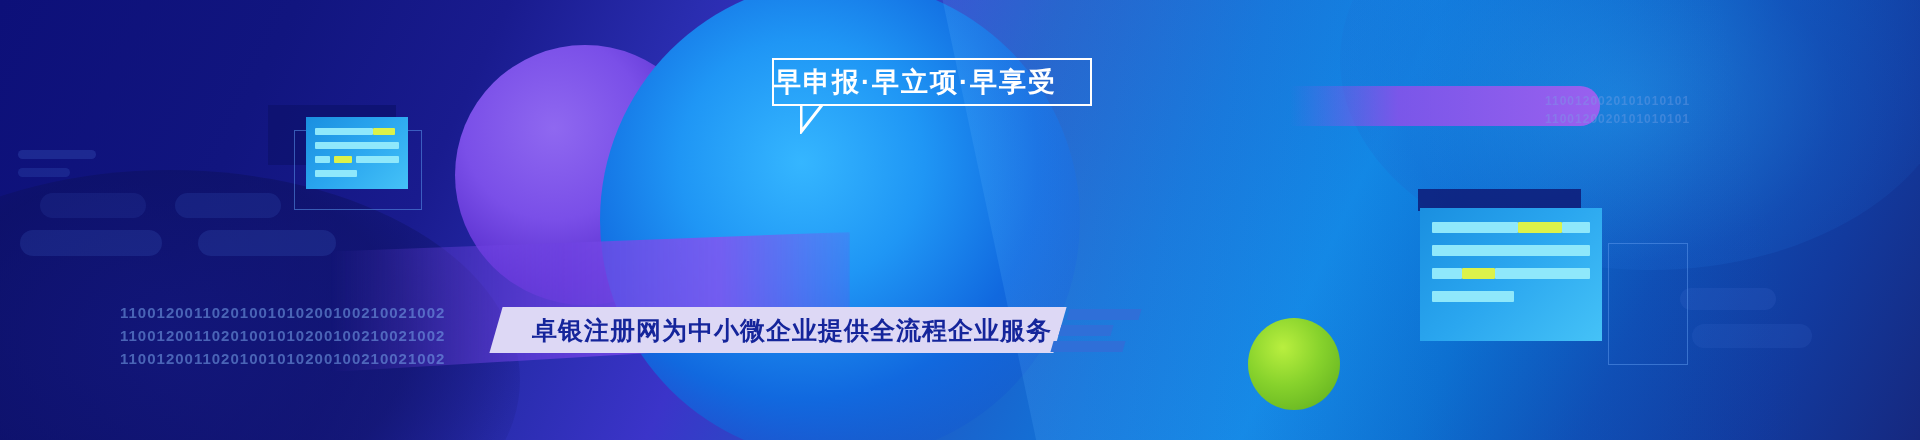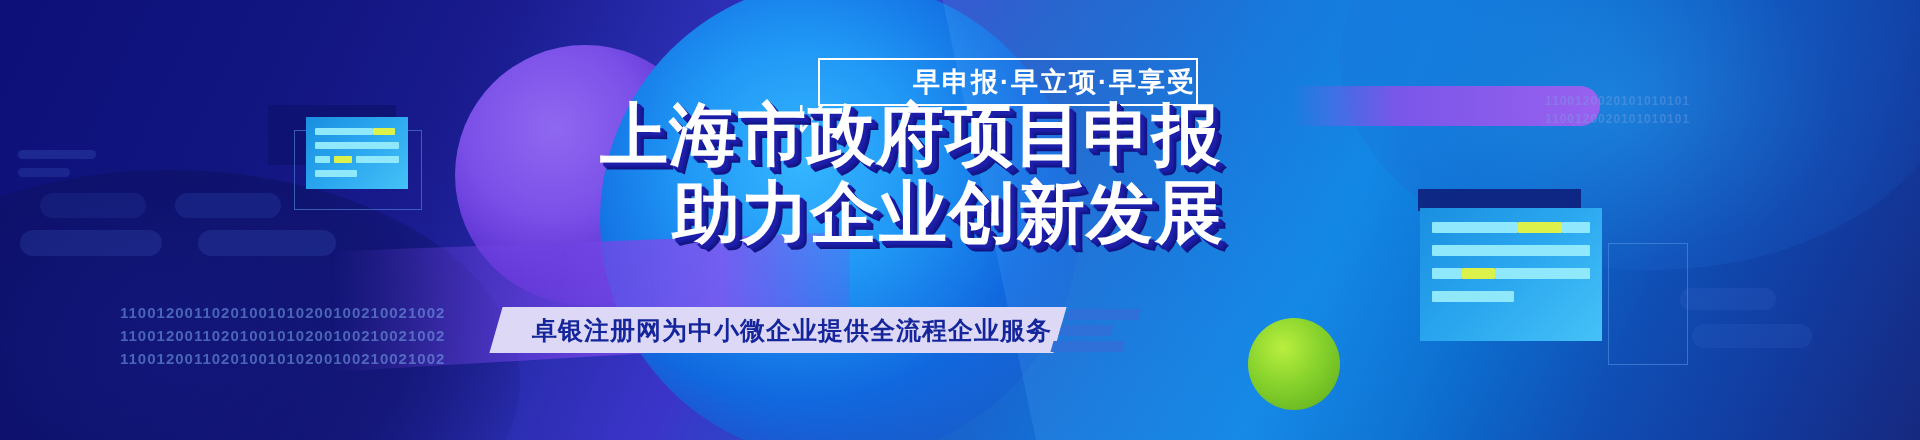--- a/index.html
+++ b/index.html
@@ -126,23 +126,23 @@
   #doc-left-body .doc-row{height:7px;margin-bottom:7px;}
   #doc-left-body .doc-seg{height:7px;}
 
   
   #doc-right-shadow{left:1418px;top:189px;width:163px;height:22px;}
   #doc-right-outline{left:1608px;top:243px;width:80px;height:122px;}
   #doc-right-body{left:1420px;top:208px;width:182px;height:133px;}
 
   
   #speech-bubble{
-    position:absolute;left:772px;top:58px;width:380px;height:48px;
+    position:absolute;left:772px;top:58px;width:320px;height:48px;
     border:2px solid #ffffff;
-    display:flex;align-items:center;justify-content:flex-end;margin-left:46px;
+    display:flex;align-items:center;justify-content:flex-start;
   }
   #speech-bubble-label{
     color:#ffffff;
     font-size:27px;
     font-weight:bold;
     letter-spacing:2px;
     white-space:nowrap;
   }
   #speech-bubble-tail{
     position:absolute;left:800px;top:104px;width:30px;height:30px;
@@ -267,24 +267,20 @@
     </div>
   </div>
 
   <div id="speech-bubble">
     <span id="speech-bubble-label">早申报·早立项·早享受</span>
   </div>
   <svg id="speech-bubble-tail" viewBox="0 0 30 30">
     <path d="M1,1 L1,28 L22,1" fill="none" stroke="#ffffff" stroke-width="3"></path>
   </svg>
 
-  <div id="headline">
-    <div class="headline-line" id="headline-line-1">上海市政府项目申报</div>
-    <div class="headline-line" id="headline-line-2">助力企业创新发展</div>
-  </div>
 
   <div id="tagline-bar"></div>
   <div id="tagline-label">卓银注册网为中小微企业提供全流程企业服务</div>
   <div class="tagline-stripe" id="tagline-stripe-1"></div>
   <div class="tagline-stripe" id="tagline-stripe-2"></div>
   <div class="tagline-stripe" id="tagline-stripe-3"></div>
 
 </div>
 
 </body></html>

